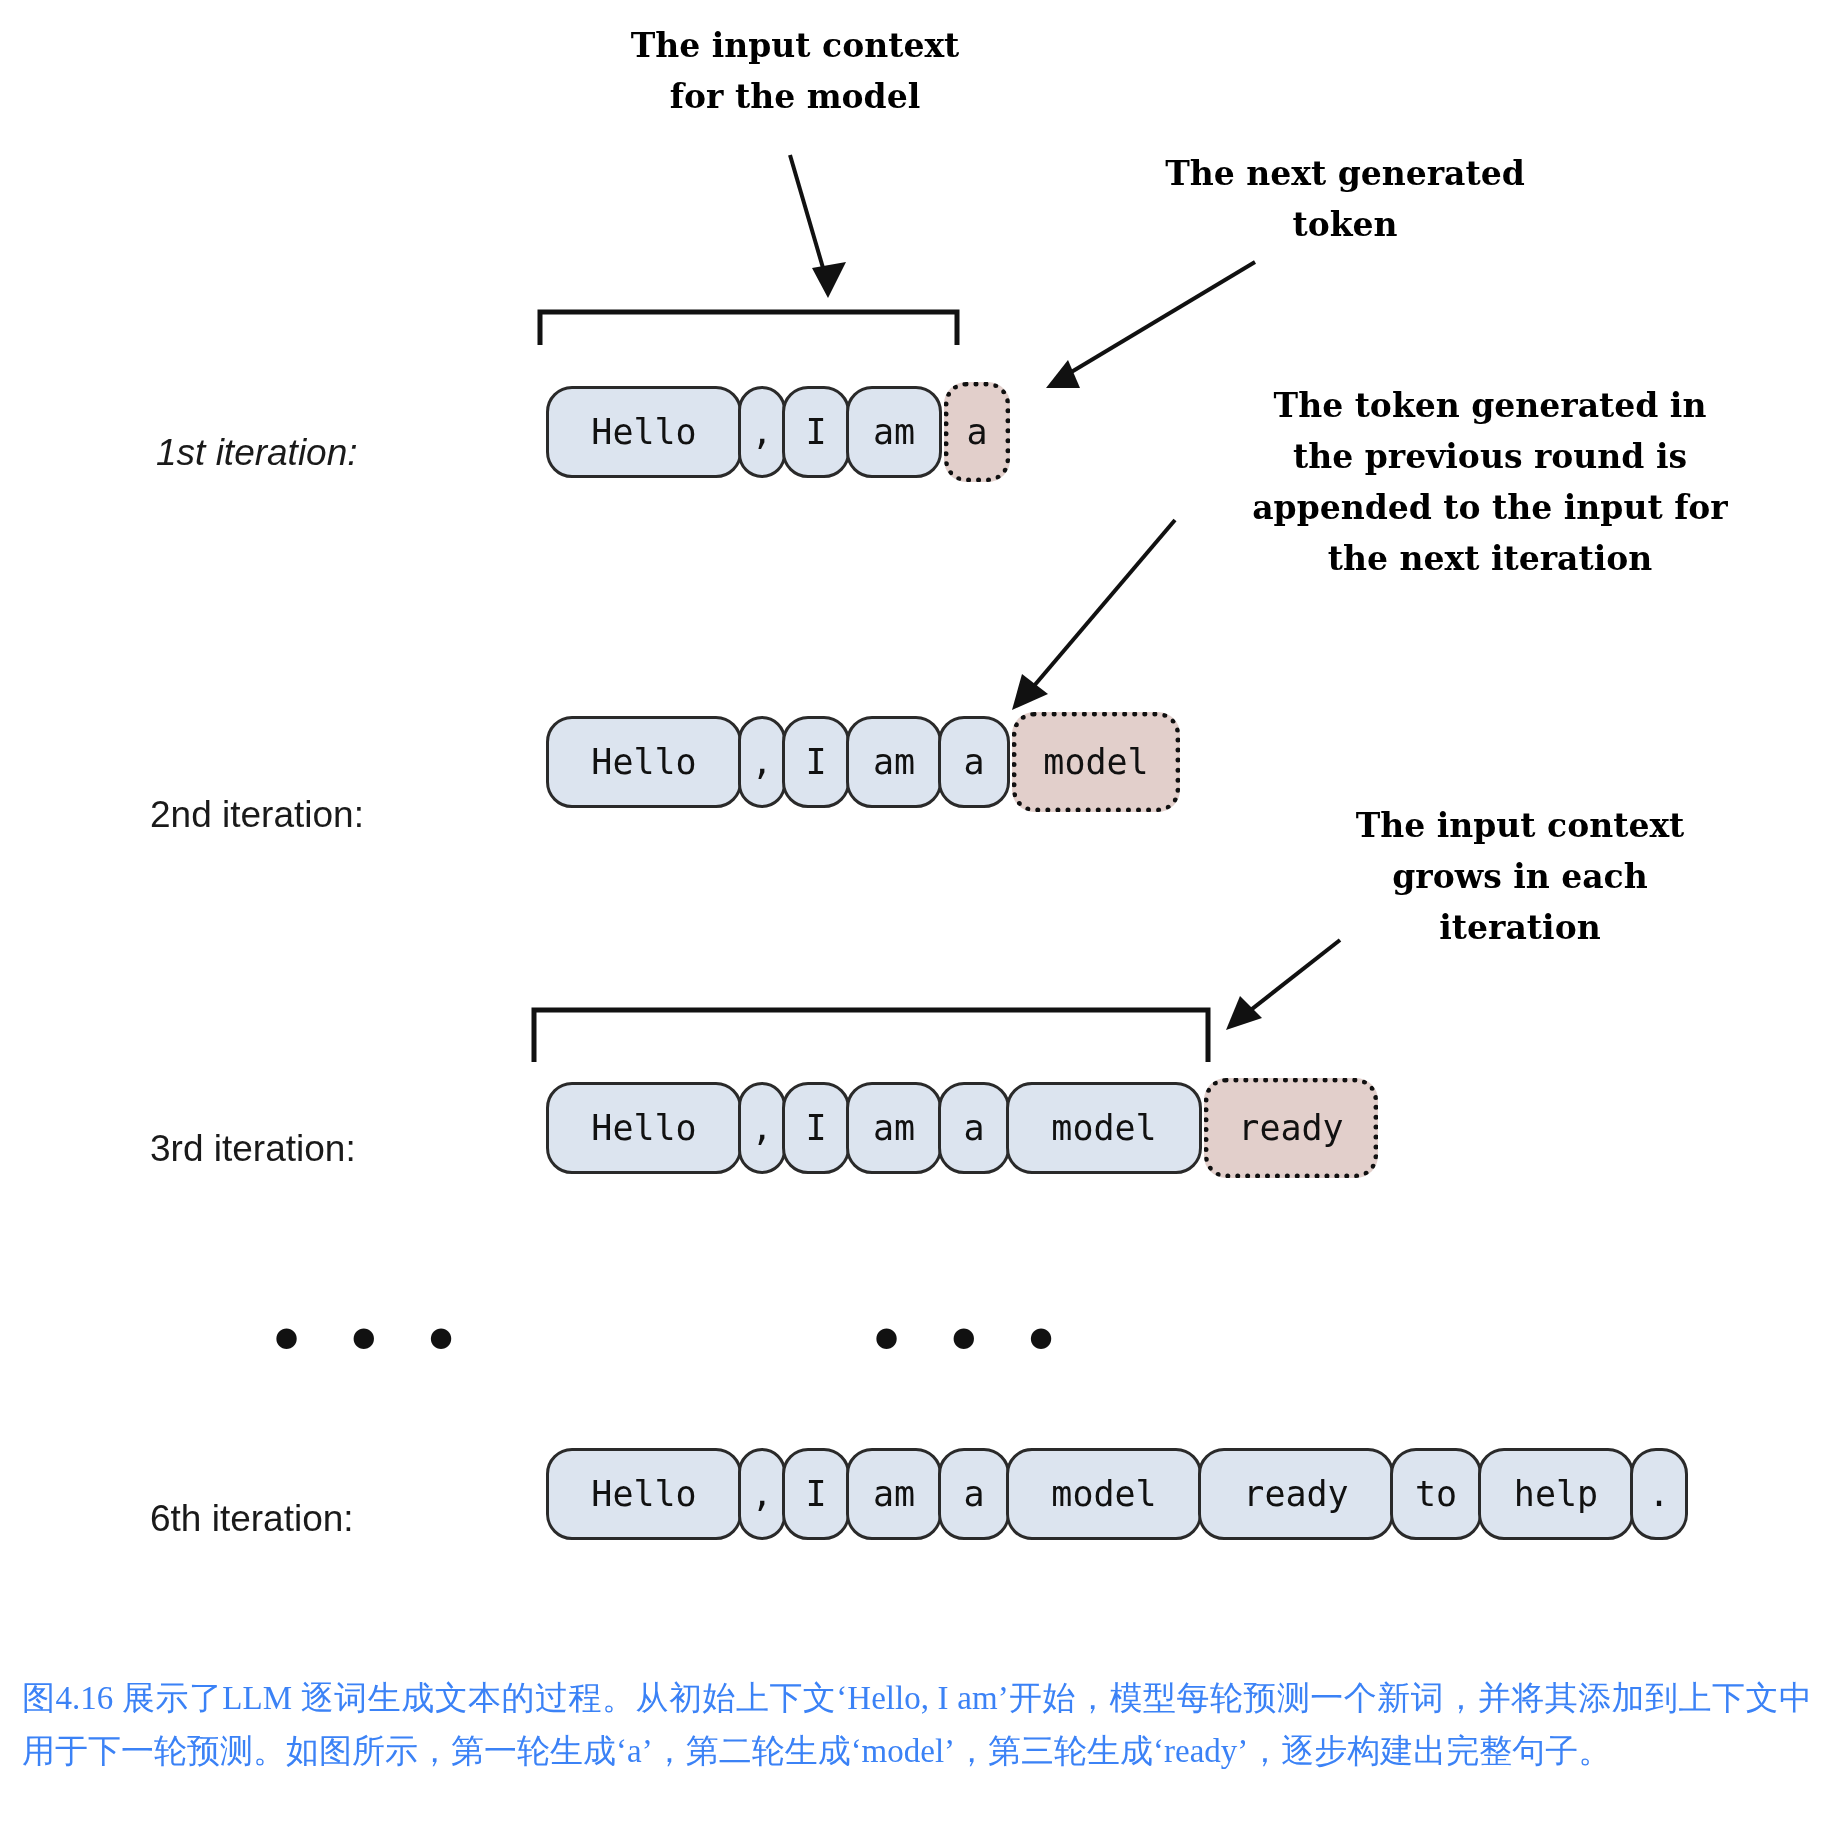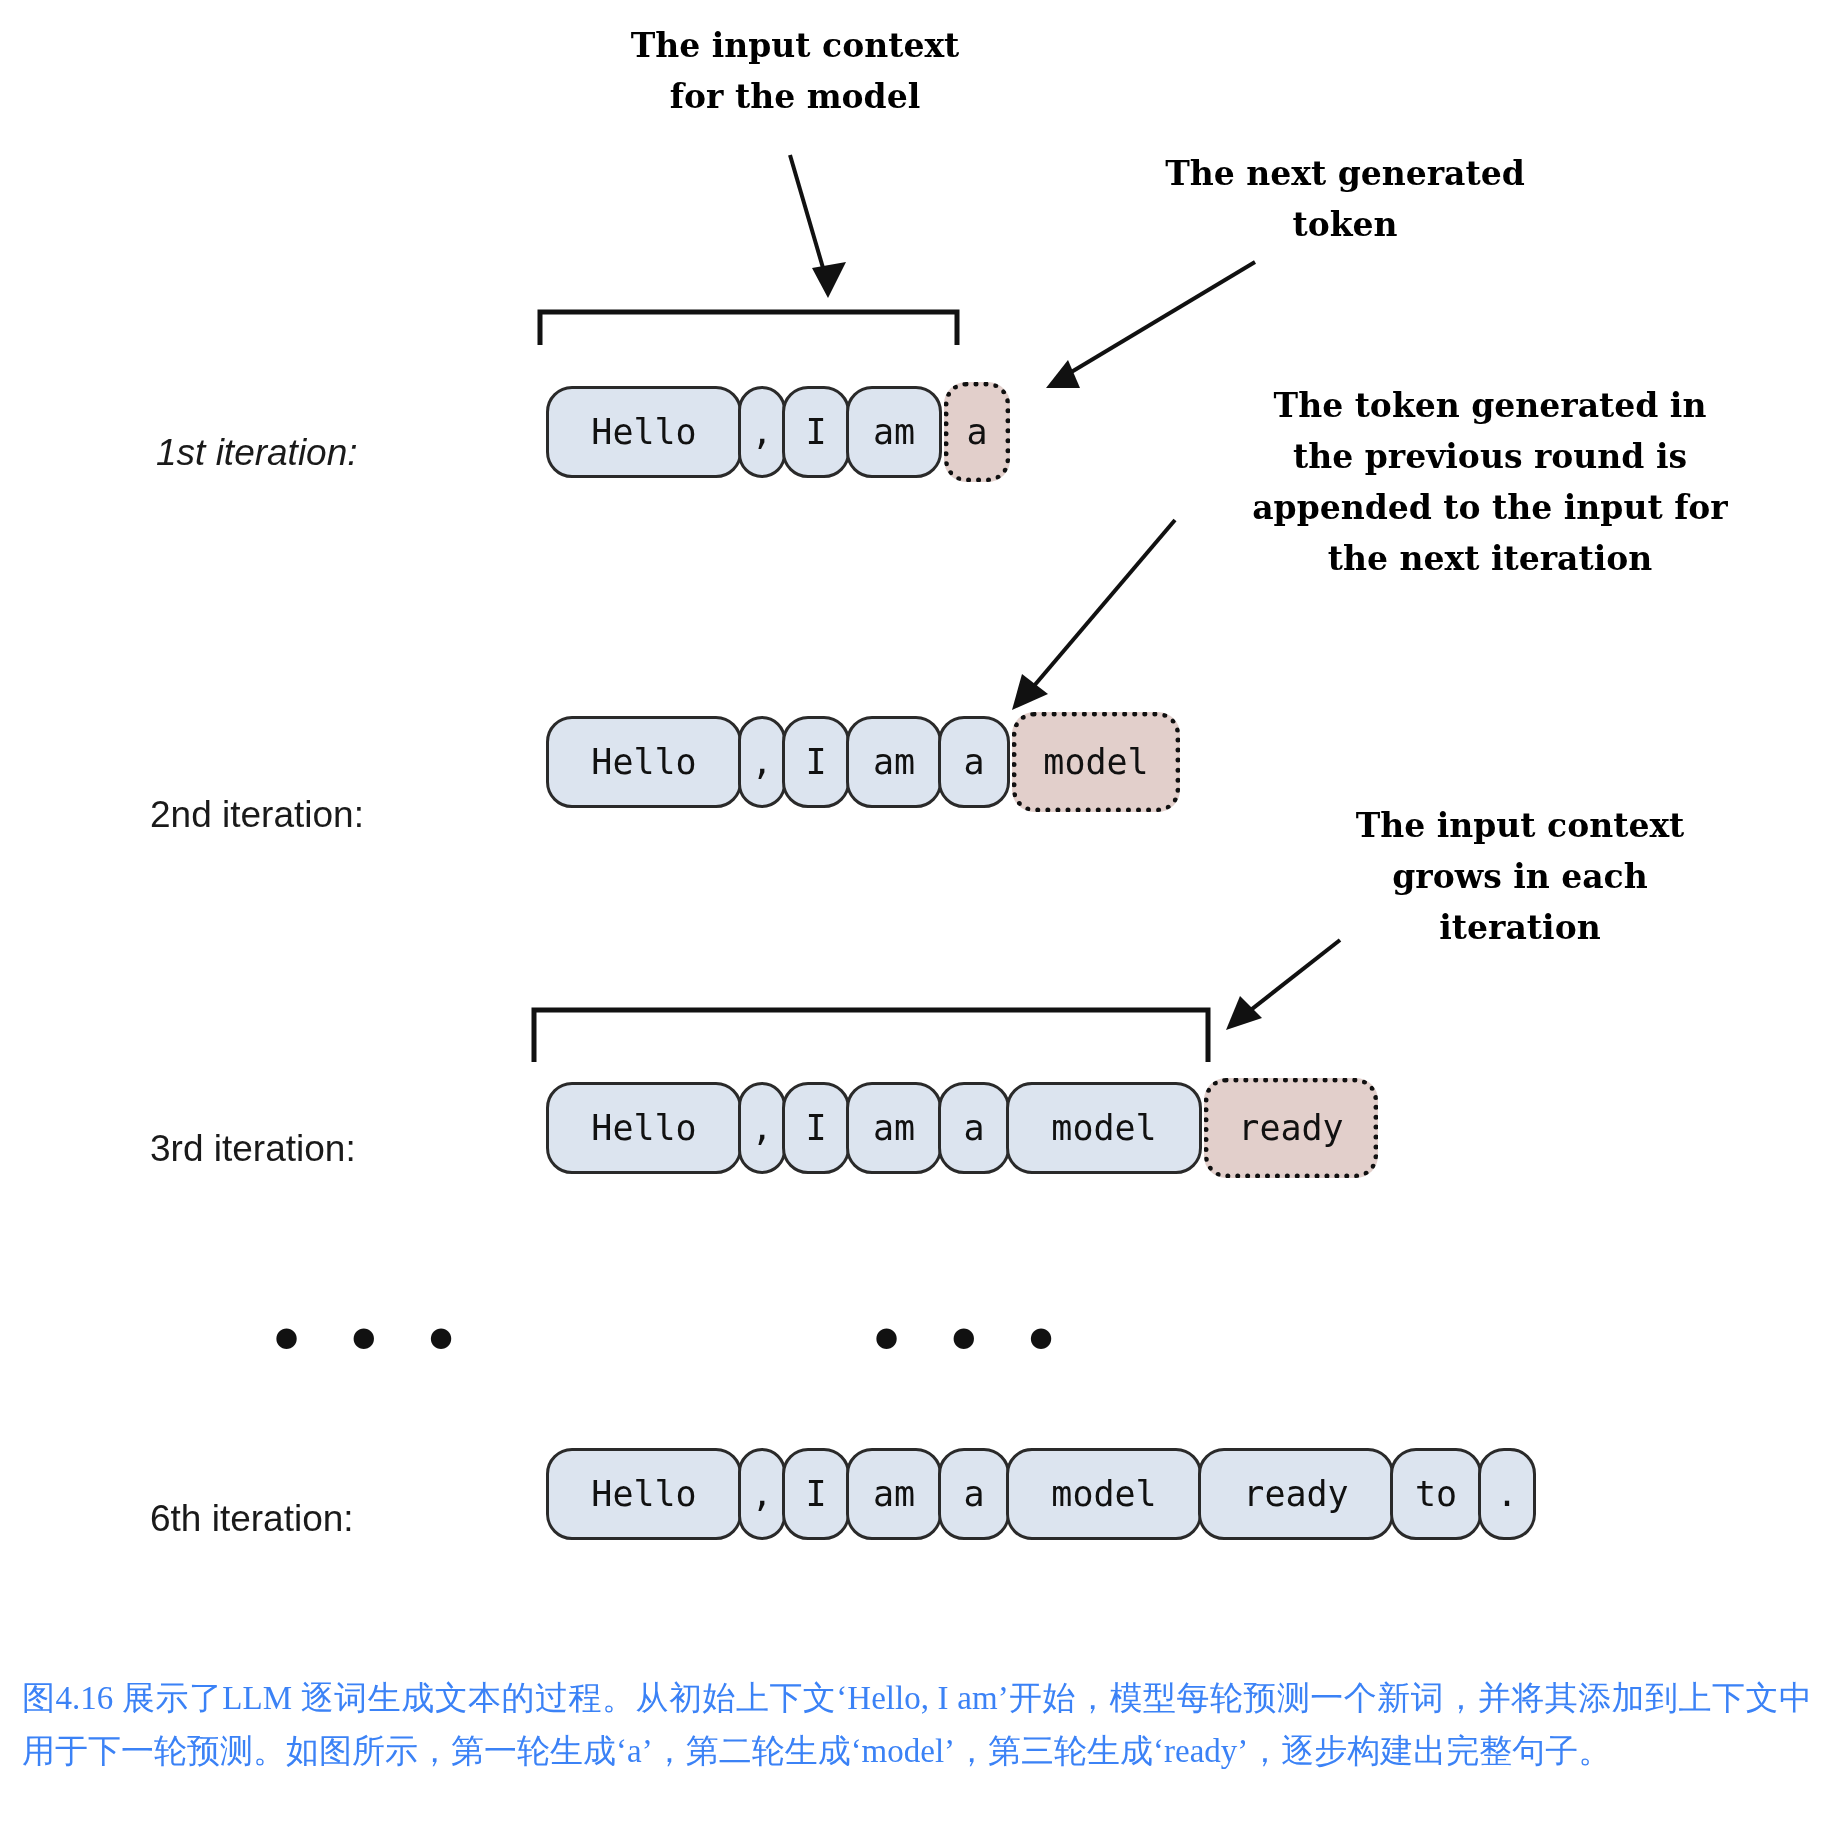--- a/index.html
+++ b/index.html
@@ -183,18 +183,19 @@
   <div class="row-label" style="left:150px; top:1498px;">6th iteration:</div>
   <div class="token-row" style="left:546px; top:1448px;">
     <div class="token" style="width:196px;">Hello</div>
     <div class="token narrow" style="width:48px;">,</div>
     <div class="token narrow" style="width:68px;">I</div>
     <div class="token narrow" style="width:96px;">am</div>
     <div class="token narrow" style="width:72px;">a</div>
     <div class="token" style="width:196px;">model</div>
     <div class="token" style="width:196px;">ready</div>
     <div class="token narrow" style="width:92px;">to</div>
+    <div class="token" style="width:156px;">help</div>
     <div class="token narrow" style="width:58px;">.</div>
   </div>
 
   <div class="caption">图4.16 展示了LLM 逐词生成文本的过程。从初始上下文‘Hello, I am’开始，模型每轮预测一个新词，并将其添加到上下文中用于下一轮预测。如图所示，第一轮生成‘a’，第二轮生成‘model’，第三轮生成‘ready’，逐步构建出完整句子。</div>
 
 </div>
 
 </body></html>

